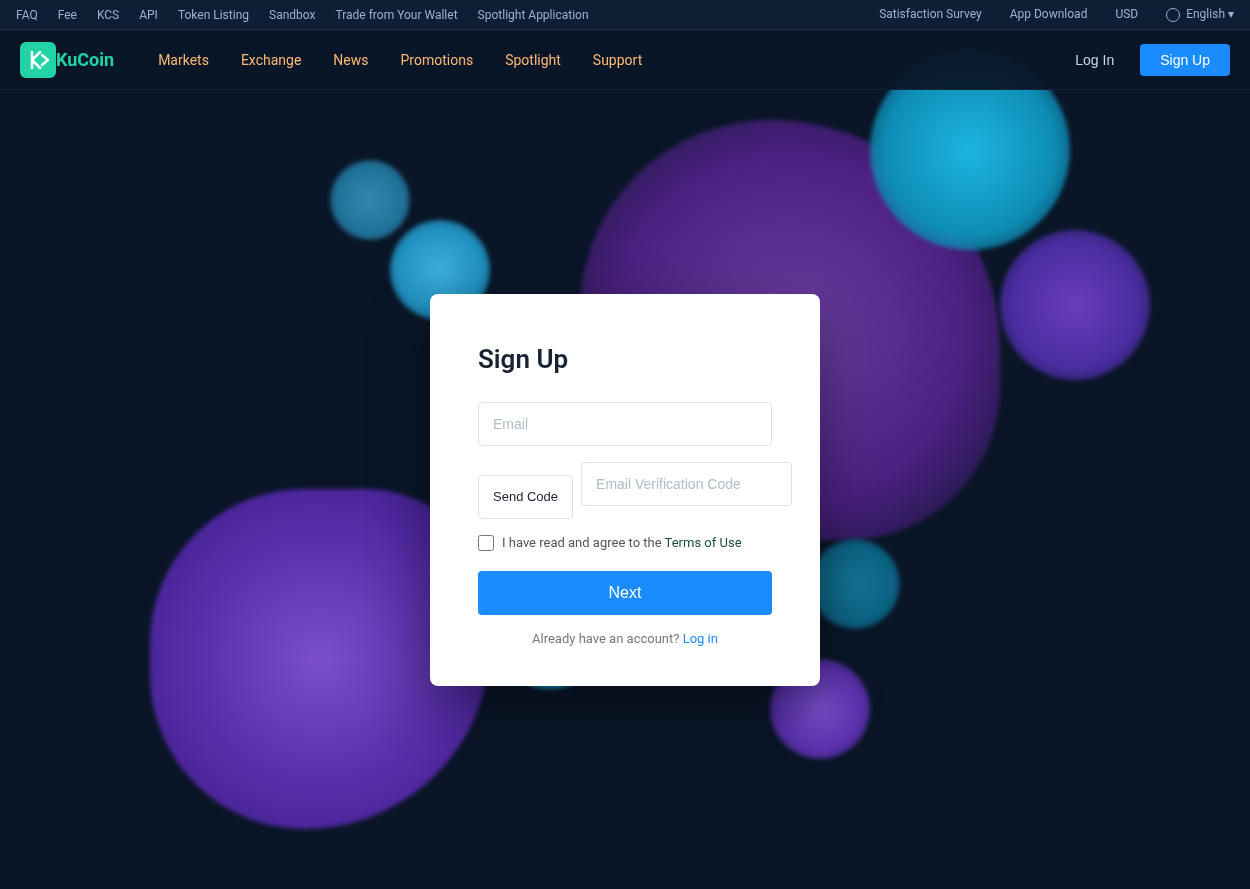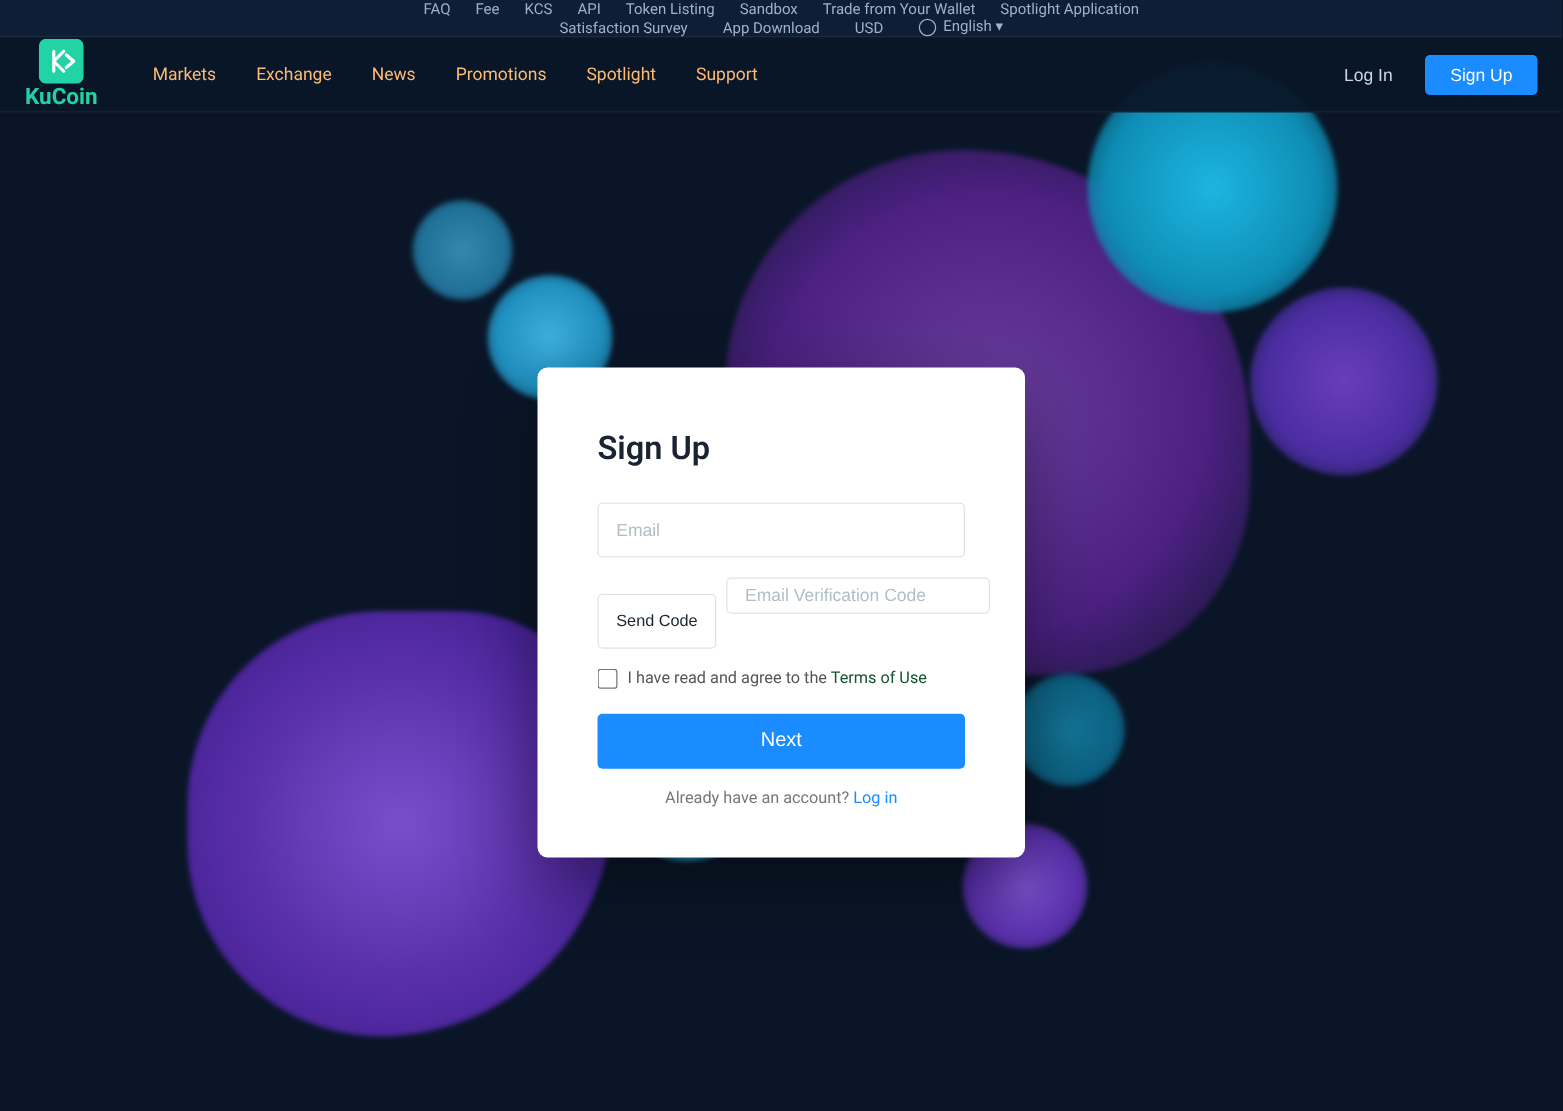--- a/index.html
+++ b/index.html
@@ -77,21 +77,20 @@
     
     .top-bar {
       position: relative;
       z-index: 10;
       background: #0d1e35;
       height: 30px;
       display: flex;
       align-items: center;
       padding: 0 16px;
       border-bottom: 1px solid rgba(255,255,255,0.08);
-      flex-direction: column;
     }
     .top-bar-left {
       display: flex;
       align-items: center;
       gap: 20px;
       flex: 1;
     }
     .top-bar-right {
       display: flex;
       align-items: center;
@@ -113,21 +112,20 @@
       display: flex;
       align-items: center;
       padding: 0 20px;
       border-bottom: 1px solid rgba(255,255,255,0.06);
     }
     .logo {
       display: flex;
       align-items: center;
       gap: 0;
       margin-right: 30px;
-      flex-direction: column;
     }
     .logo-icon {
       width: 36px;
       height: 36px;
       display: flex;
       align-items: center;
       justify-content: center;
     }
     .logo-text {
       color: #22d3a5;
@@ -227,21 +225,21 @@
       font-size: 13px;
       color: #1a2332;
       cursor: pointer;
       white-space: nowrap;
       height: 44px;
       font-weight: 500;
       margin-top: 13px;
     }
     .verification-input {
       flex: 1;
-      height: 29px;
+      height: 44px;
       border: 1px solid #dde3ea;
       border-radius: 4px;
       padding: 0 14px;
       font-size: 14px;
       color: #333;
       outline: none;
     }
     .verification-input::placeholder { color: #b0bec5; }
 
     .terms-row {

